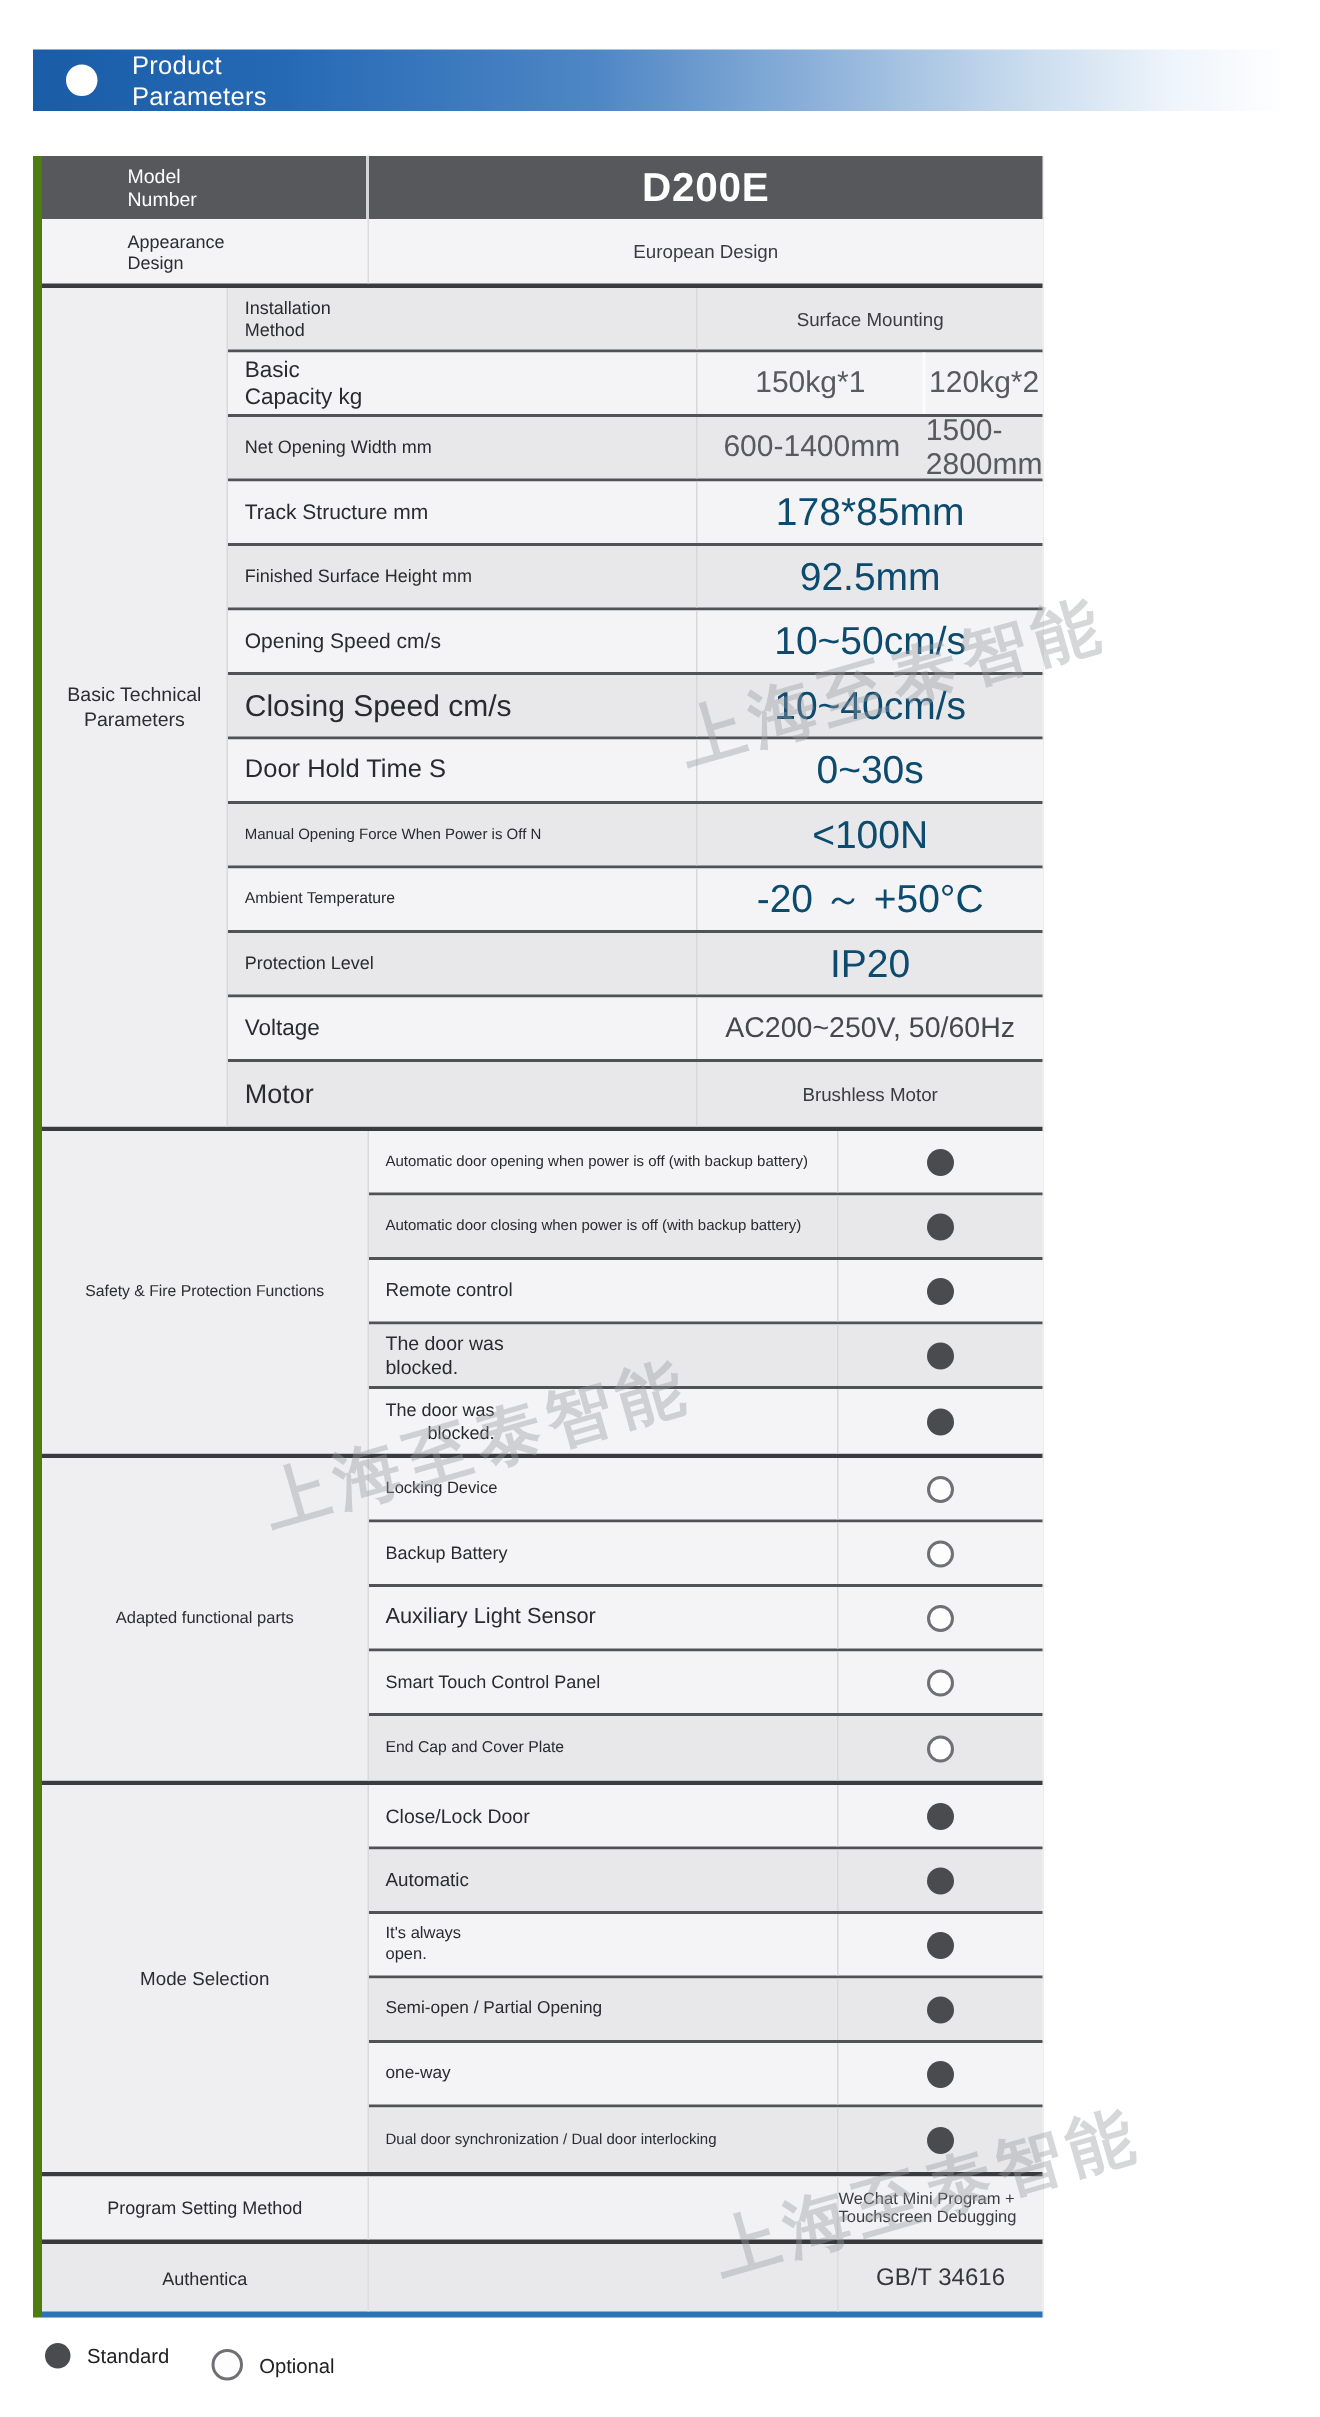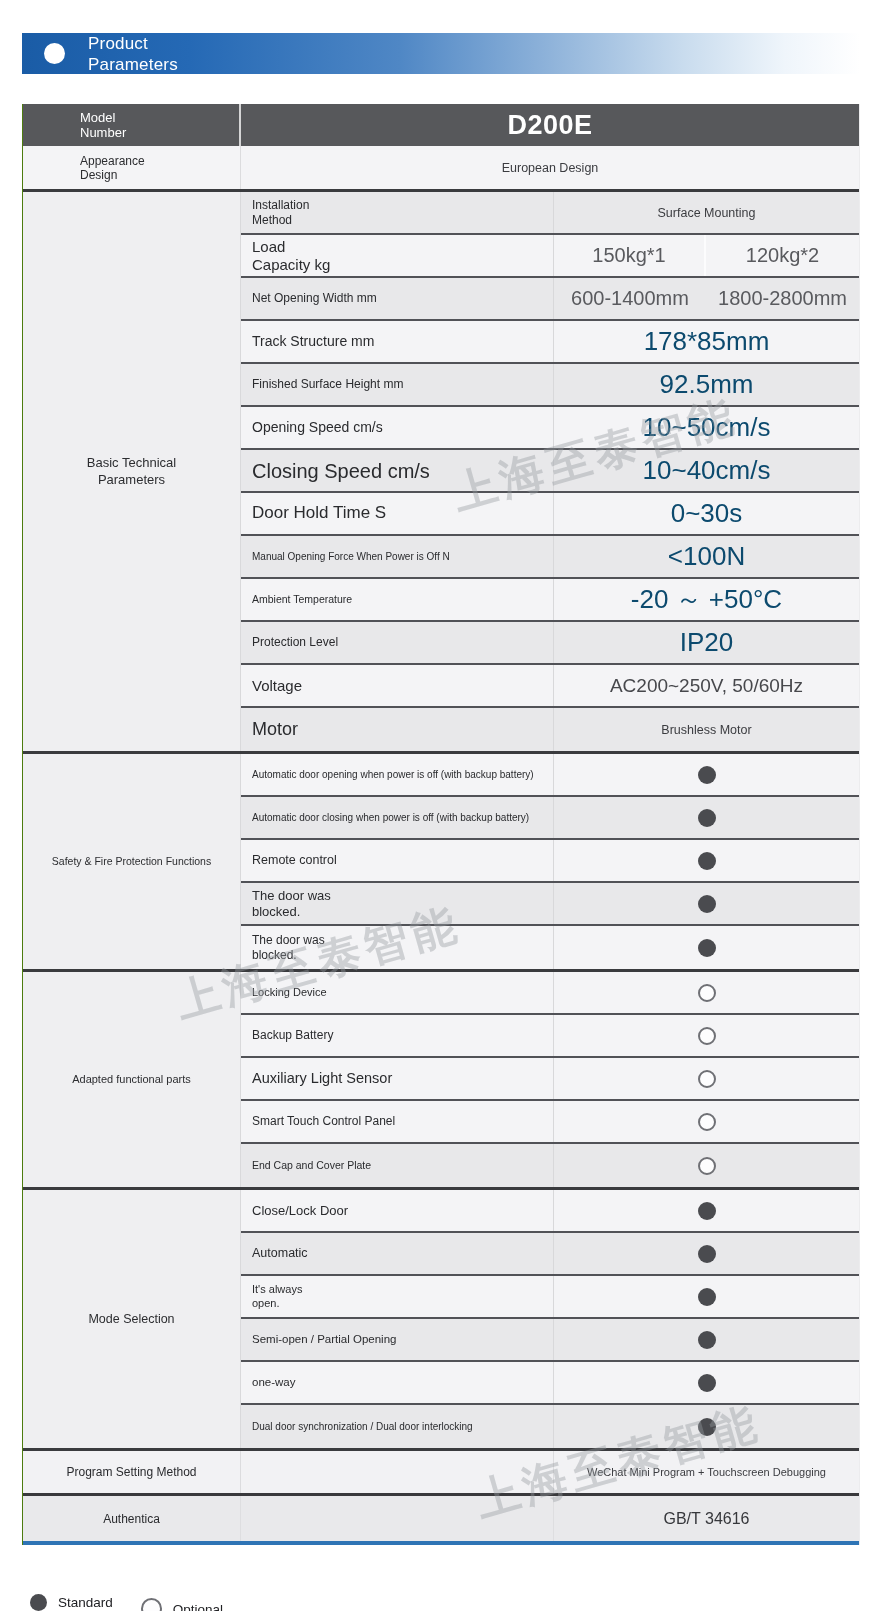--- a/index.html
+++ b/index.html
@@ -10,22 +10,22 @@
   .banner{position:absolute;left:22px;top:33px;width:838px;height:41px;
           display:flex;align-items:center;
           background:linear-gradient(90deg,#1a5ca6 0%,#2569b5 20%,#4f87c5 45%,
                      #8fb3da 63%,#c9dcee 79%,#eff5fb 91%,#ffffff 100%);}
   .bullet{width:21px;height:21px;border-radius:50%;background:#fff;
           margin-left:22px;flex:0 0 auto;}
   .banner-title{margin-left:23px;color:#fff;font-size:17px;line-height:21px;
           font-weight:500;white-space:pre-line;letter-spacing:.2px;}
 
   
-  .tbl{position:absolute;left:22px;top:104px;width:838px;
-       border-left:1px solid #4d7c0f;border-right:1px solid #ececee;
+  .tbl{position:absolute;left:22px;top:104px;width:674px;
+       border-left:6px solid #4d7c0f;border-right:1px solid #ececee;
        box-sizing:border-box;}
   .tbl *{box-sizing:border-box;}
   .row{display:flex;}
 
   .model-row{height:42px;background:var(--header-gray,#57585b);color:#fff;}
   .model-label{width:218px;padding:6px 0 0 57px;font-size:13px;line-height:15px;
        white-space:pre-line;border-right:2px solid rgba(255,255,255,.75);}
   .model-value{flex:1;display:flex;align-items:center;justify-content:center;
        font-size:27px;font-weight:700;letter-spacing:.5px;}
 
@@ -36,21 +36,21 @@
        font-size:12.5px;color:#3b3c40;}
 
   
   .section{display:flex;border-bottom:3px solid #3a3b3e;}
   .sec-label{width:218px;background:#efeff1;display:flex;align-items:center;
        justify-content:center;text-align:center;color:#2c2d30;
        border-right:1px solid #d9d9db;white-space:pre-line;line-height:1.3;
        padding:0 6px;}
   .sec-rows{flex:1;display:flex;flex-direction:column;}
   .srow{display:flex;height:43px;border-bottom:2px solid #515257;}
-  .srow:last-child{border-bottom:none;}
+  .srow:last-child{border-bottom:none;text-align:right;}
   .srow.light{background:#f4f4f6;}
   .srow.dark{background:#e8e8ea;}
   .lbl{width:313px;padding:3px 8px 3px 11px;display:flex;align-items:center;
        color:#2a2b2e;border-right:1px solid #d8d8da;line-height:1.2;
        white-space:pre-line;}
   .val{flex:1;display:flex;align-items:center;justify-content:center;}
   .val.big{font-size:26px;color:#0c4a6e;}
   .val.bigdark{font-size:19px;color:#47484c;}
   .val.small{font-size:12.5px;color:#3b3c40;}
   .split{flex:1;display:flex;}
@@ -74,21 +74,21 @@
   .auth-row{height:49px;background:#e9e9eb;
        border-bottom:4px solid var(--bottom-rule,#2e74b5);}
   .au-label{width:218px;display:flex;align-items:center;justify-content:center;
        font-size:12px;color:#2a2b2e;border-right:1px solid #dedee0;}
   .au-mid{width:313px;border-right:1px solid #dedee0;}
   .au-value{flex:1;display:flex;align-items:center;justify-content:center;
        font-size:16px;color:#36373b;}
 
   
   .legend{position:absolute;left:30px;top:1562px;display:flex;align-items:flex-start;}
-  .leg{display:flex;align-items:center;margin-top:32px;}
+  .leg{display:flex;align-items:center;}
   .leg + .leg{margin-left:28px;}
   .leg .dot-filled,.leg .dot-open{width:17px;height:17px;}
   .leg-label{margin-left:11px;font-size:13.5px;color:#202124;}
   .leg:nth-child(2) .leg-label{padding-top:5px;}
   .leg:nth-child(2) .dot-open{margin-top:4px;}
 
   
   .wm{position:absolute;font-weight:700;font-size:44px;letter-spacing:5px;
       color:rgba(150,155,161,.40);white-space:nowrap;pointer-events:none;
       transform:translate(-50%,-50%) rotate(-16deg);}
@@ -125,32 +125,32 @@
         <div class="section">
           <div class="sec-label" style="font-size: 13px;">Basic Technical
 Parameters</div>
           <div class="sec-rows">
             <div class="srow dark">
               <div class="lbl" style="font-size: 12px;">Installation
 Method</div>
               <div class="val small">Surface Mounting</div>
             </div>
             <div class="srow light">
-              <div class="lbl" style="font-size: 15px;">Load
+              <div class="lbl" style="font-size: 15px;">Basic
 Capacity kg</div>
               <div class="split divided">
                 <div class="sv sv1">150kg*1</div>
                 <div class="sv sv2">120kg*2</div>
               </div>
             </div>
             <div class="srow dark">
               <div class="lbl" style="font-size: 12px;">Net Opening Width mm</div>
               <div class="split">
                 <div class="sv sv1">600-1400mm</div>
-                <div class="sv sv2">1800-2800mm</div>
+                <div class="sv sv2">1500-2800mm</div>
               </div>
             </div>
             <div class="srow light">
               <div class="lbl" style="font-size: 14px;">Track Structure mm</div>
               <div class="val big">178*85mm</div>
             </div>
             <div class="srow dark">
               <div class="lbl" style="font-size: 12px;">Finished Surface Height mm</div>
               <div class="val big">92.5mm</div>
             </div>

